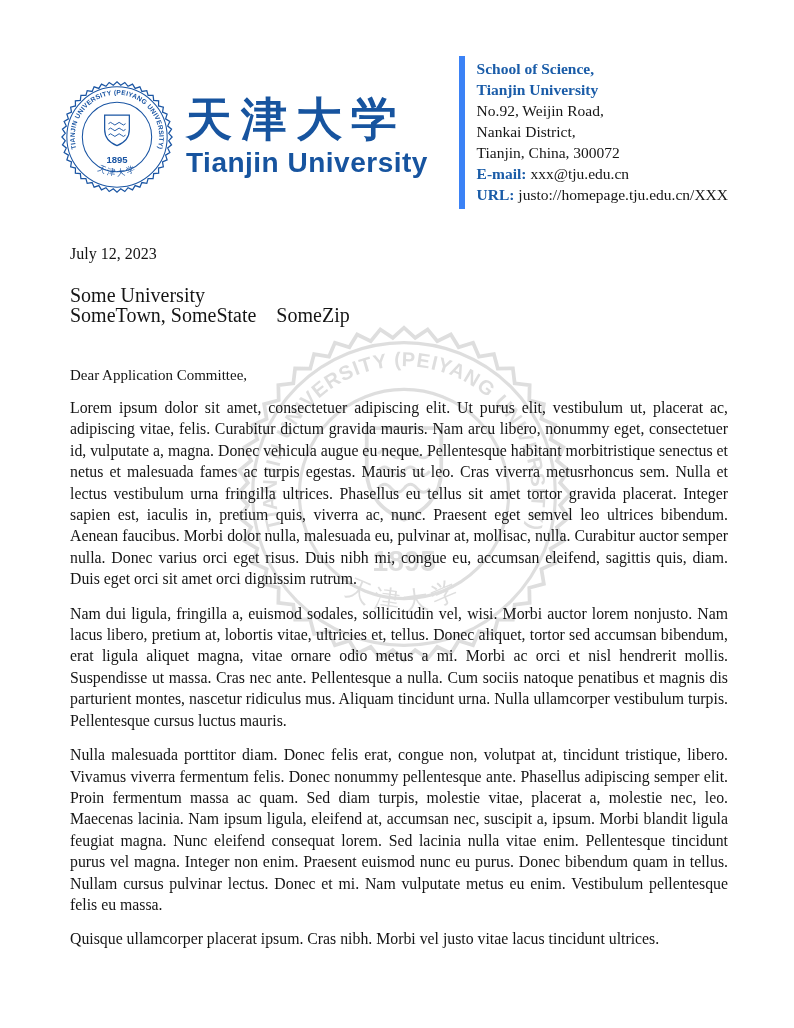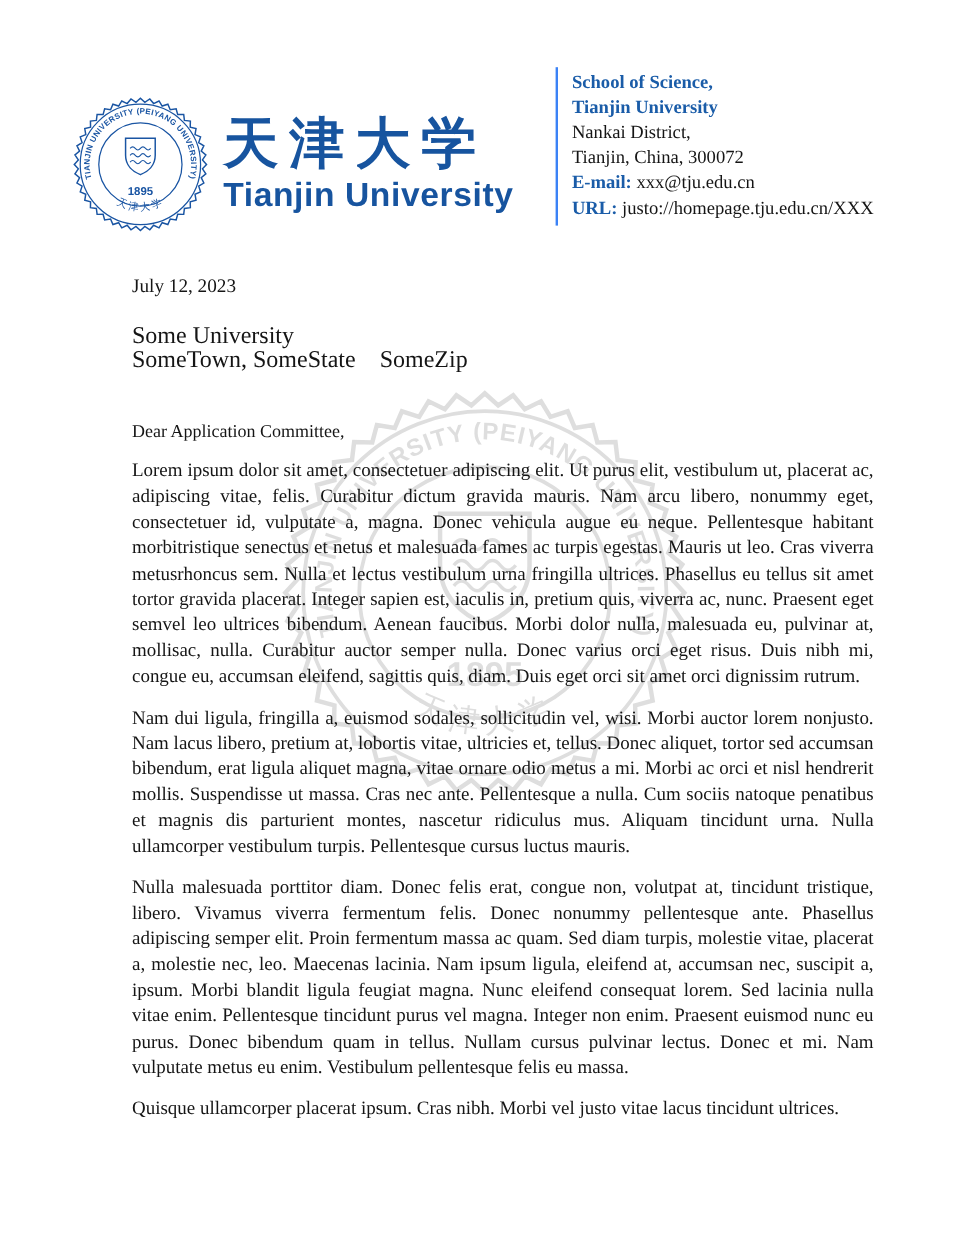--- a/index.html
+++ b/index.html
@@ -23,26 +23,26 @@
   .logo-text{margin-left:12px;}
   .logo-cn{
     font-size:46px;line-height:1.05;font-weight:bold;color:#17549f;
     letter-spacing:9px;font-family:"DejaVu Serif","Liberation Serif",serif;white-space:nowrap;
   }
   .logo-en{
     font-size:28px;font-weight:bold;color:#17549f;margin-top:3px;
     font-family:"Liberation Sans","DejaVu Sans",sans-serif;letter-spacing:.5px;white-space:nowrap;
   }
   .contact{
-    border-left:2px solid #3b82f6;padding:2px 0 4px 12px;
+    border-left:6px solid #3b82f6;padding:2px 0 4px 12px;
     font-size:15.5px;line-height:21px;max-width:280px;
   }
   .bold-blue{color:#1a5ca8;font-weight:bold;}
   
-  .main{position:relative;z-index:1;padding:0 66px 0 70px;margin-left:40px;}
+  .main{position:relative;z-index:1;padding:0 66px 0 70px;}
   .date{margin-top:36px;font-size:16px;}
   .recipient{margin-top:22px;font-size:20px;line-height:20px;}
   .recipient .r-line{white-space:pre-wrap;}
   .salutation{margin-top:42px;font-size:15px;}
   .paragraphs p{
     margin:13px 0 0 0;font-size:15.8px;line-height:21.4px;
     text-align:justify;text-justify:inter-word;
   }
 </style>
 </head>
@@ -86,20 +86,21 @@
       </svg>
       <div class="logo-text">
         <div class="logo-cn">天津大学</div>
         <div class="logo-en">Tianjin University</div>
       </div>
     </div>
 
     <div class="contact">
       <div class="bold-blue">School of Science,</div>
       <div class="bold-blue">Tianjin University</div>
+      <div>No.92, Weijin Road,</div>
       <div>Nankai District,</div>
       <div>Tianjin, China, 300072</div>
       <div>
         <span class="bold-blue">E-mail:</span>
         <span>xxx@tju.edu.cn</span>
       </div>
       <div>
         <span class="bold-blue">URL:</span>
         <span>justo://homepage.tju.edu.cn/XXX</span>
       </div>

